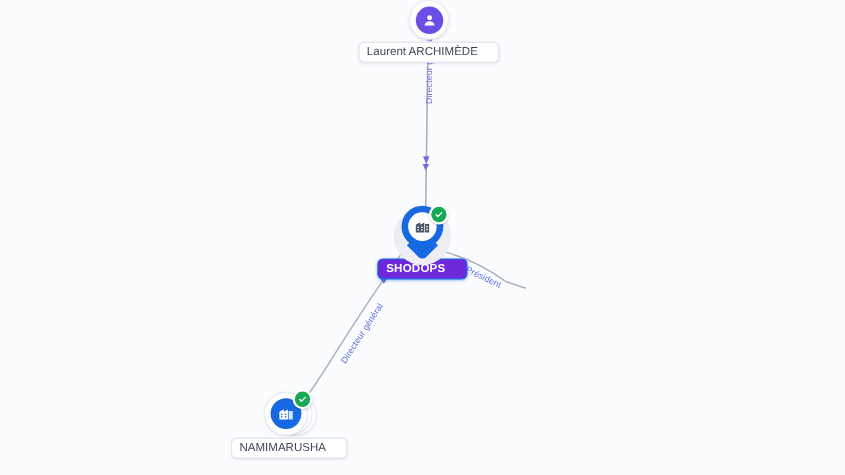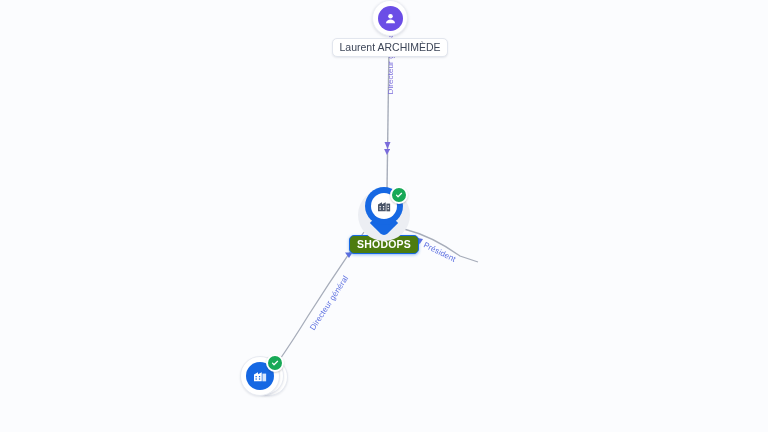--- a/index.html
+++ b/index.html
@@ -16,32 +16,32 @@
     width:768px;height:432px;
   }
   svg.edges{position:absolute;left:0;top:0;width:768px;height:432px;}
 
   
   .node{position:absolute;display:flex;flex-direction:column;align-items:center;}
 
   
   .chip{
     margin-top:2px;
-    padding:2px 7px 3px 7px;
+    padding:2px 19px 3px 7px;
     border-radius:5px;
     font-size:10.5px;
     line-height:12px;
     white-space:nowrap;
     background:#ffffff;
     color:#3d4658;
     border:1px solid #e2e6ee;
     box-shadow:0 1px 2px rgba(40,50,80,.10);
   }
   .chip.selected{
-    background:#4d7c0f;
+    background:#6d28d9;
     color:#ffffff;
     border-color:#1668e3;
     font-weight:bold;
     letter-spacing:.2px;
     box-shadow:0 1px 3px rgba(22,104,227,.45);
   }
 
   
   .person-disc{
     width:34px;height:34px;border-radius:50%;
@@ -212,15 +212,16 @@
             <rect x="10.4" y="15.6" width="1.9" height="1.9" fill="#1668e3"></rect>
           </svg>
         </div>
       </div>
       <div class="badge" style="left:26px; top:0px;">
         <svg width="8" height="8" viewBox="0 0 24 24" aria-hidden="true">
           <path d="M4.5 12.6l4.6 4.7L19.6 6.8" stroke="#ffffff" stroke-width="3.6" fill="none" stroke-linecap="round" stroke-linejoin="round"></path>
         </svg>
       </div>
     </div>
+    <div class="chip">NAMIMARUSHA</div>
   </div>
 
 </div>
 
 </body></html>

